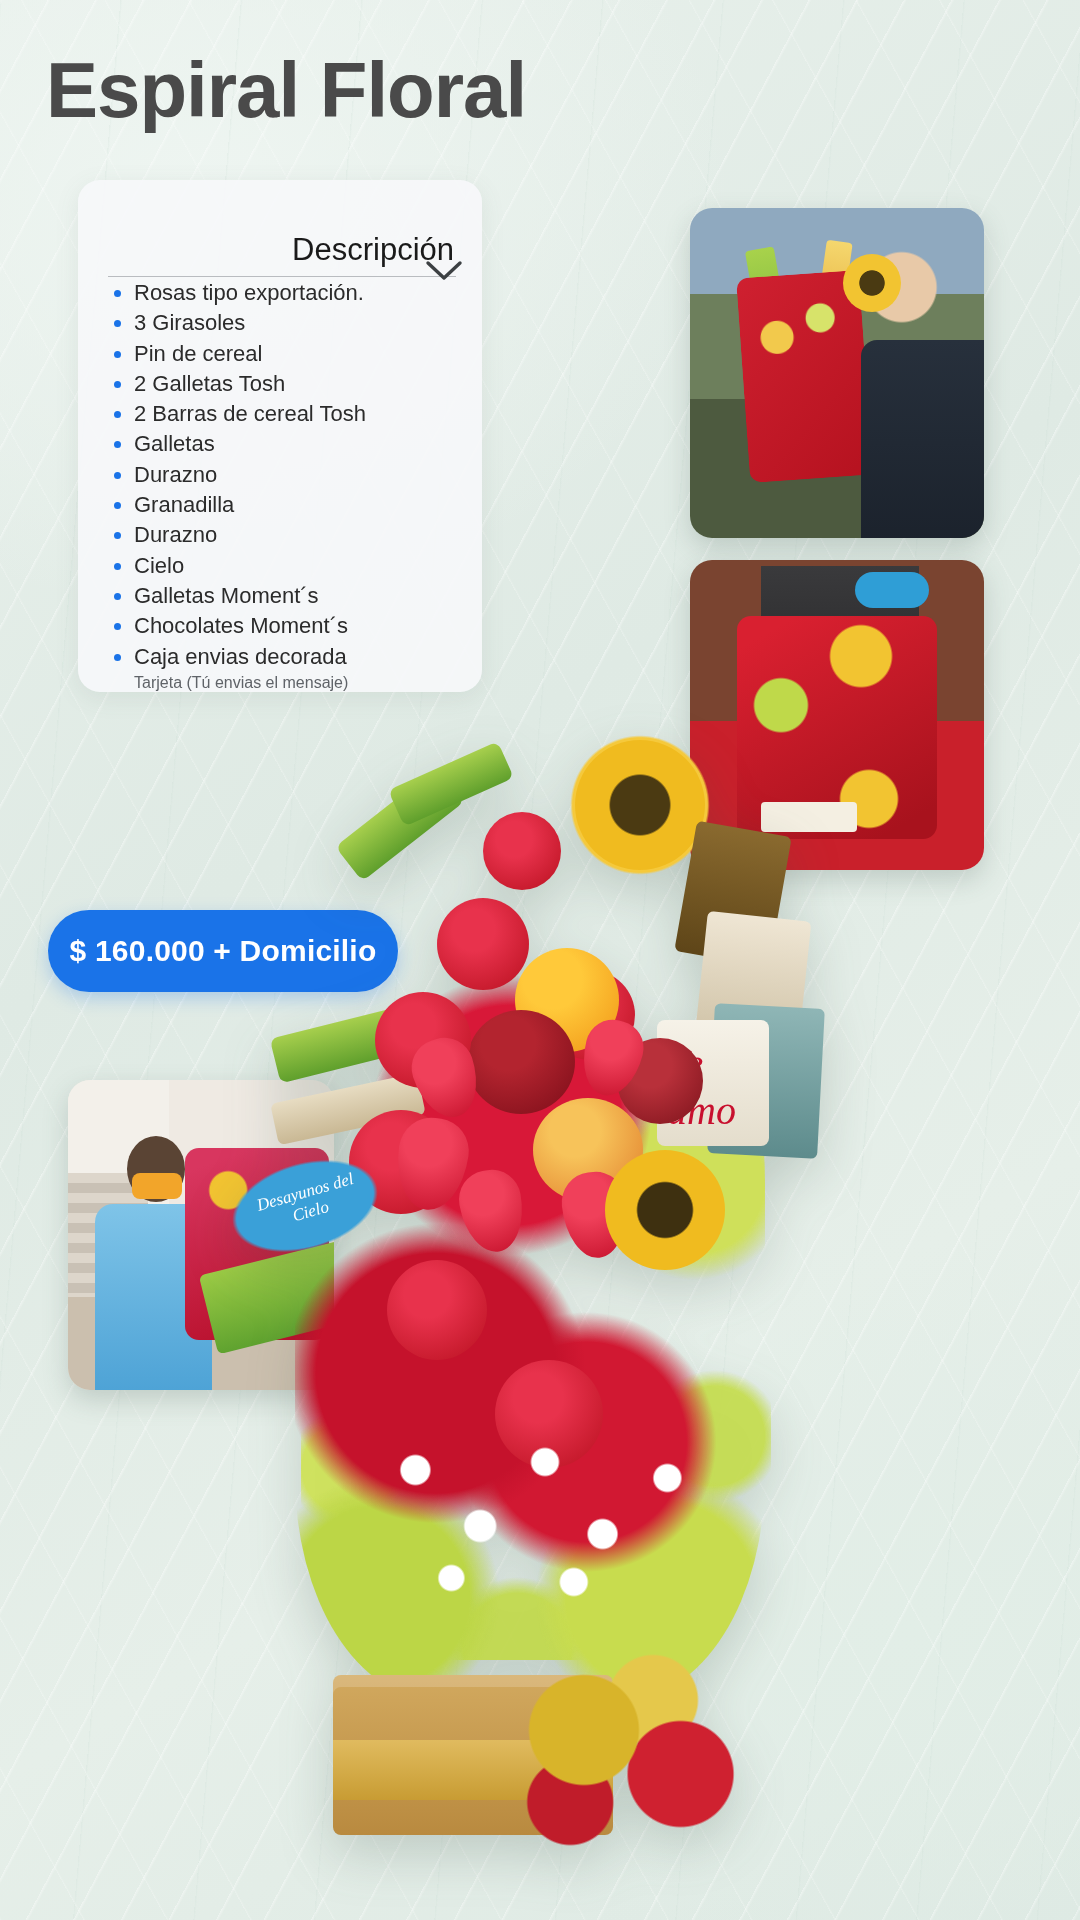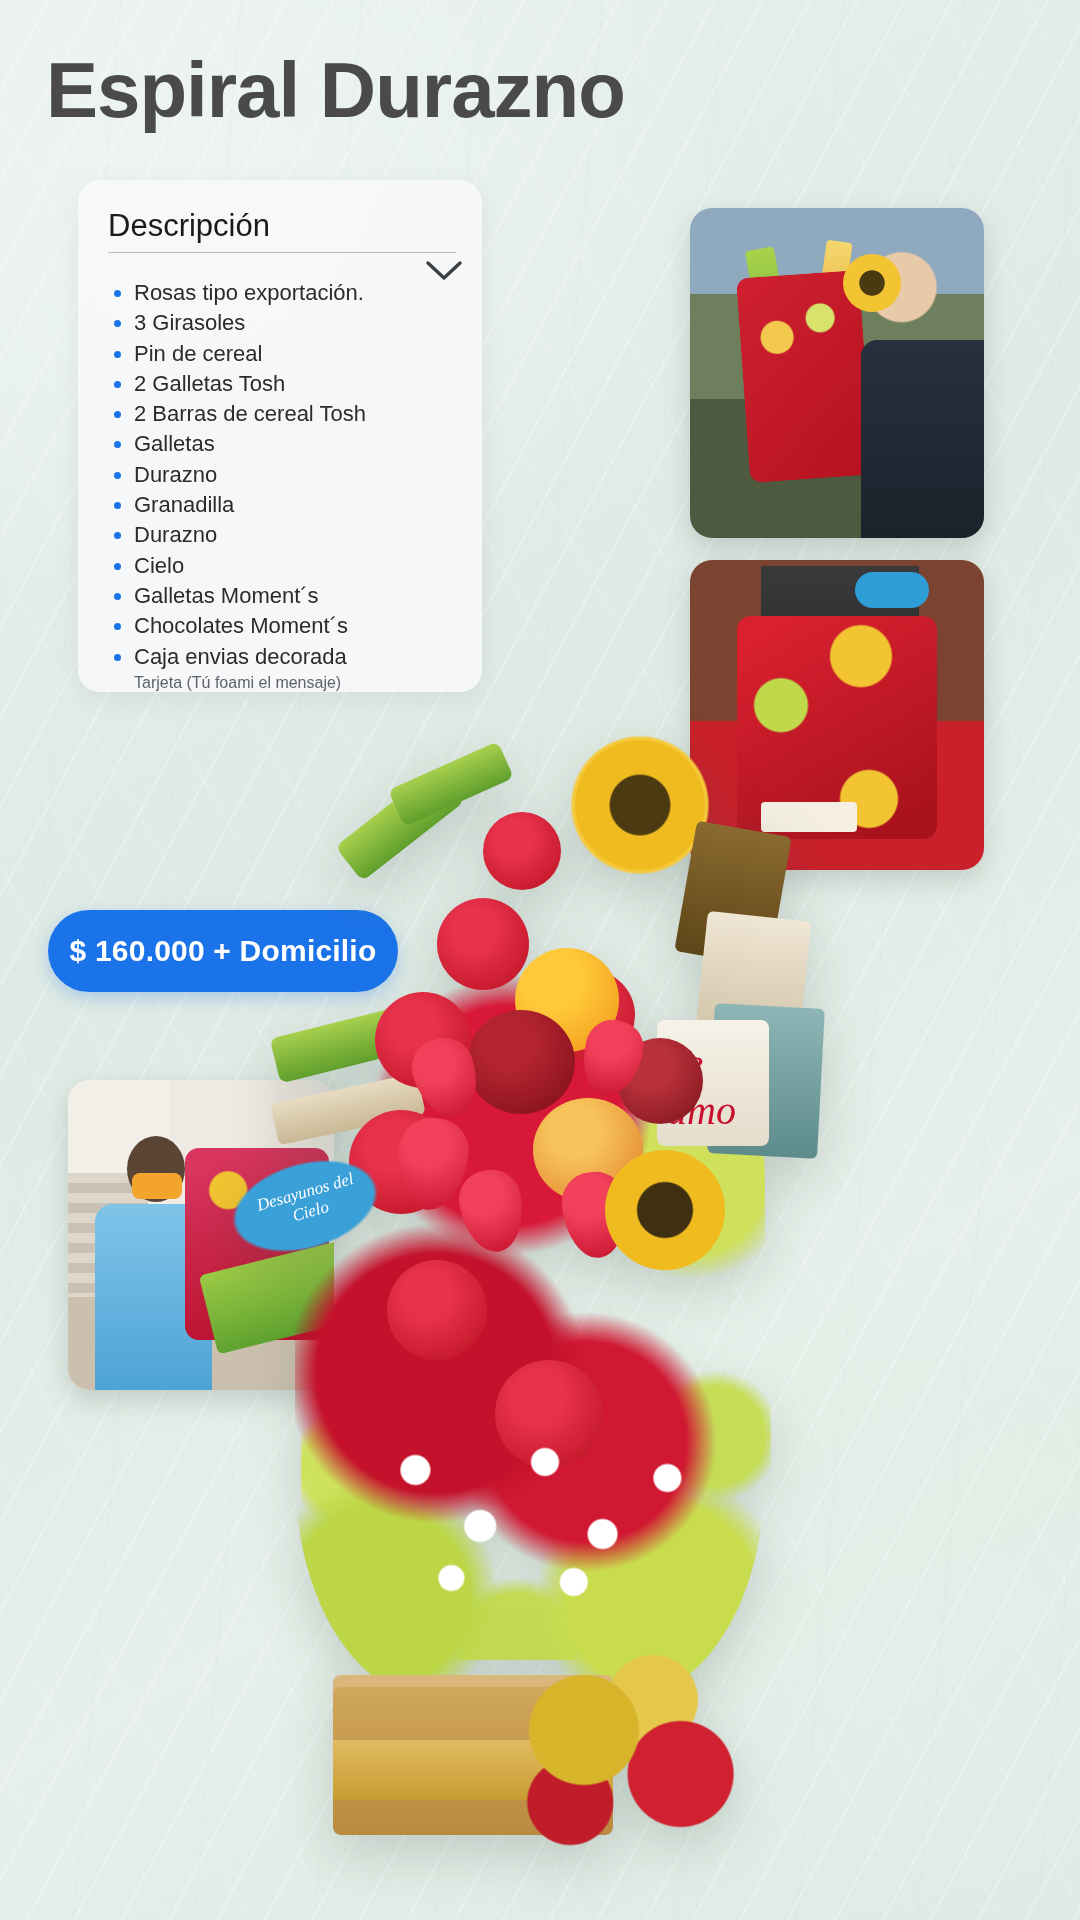--- a/index.html
+++ b/index.html
@@ -44,22 +44,23 @@
     top: 180px;
     width: 404px;
     height: 512px;
     background: rgba(246,247,250,0.93);
     border-radius: 22px;
     box-shadow: 0 6px 24px rgba(90,110,100,0.10);
   }
   .desc-head {
     position: absolute;
     left: 30px;
-    top: 28px;
+    top: 52px;
     width: 346px;
+    text-align: right;
   }
   .desc-head-title {
     font-size: 31px;
     color: #1a1a1a;
     padding-bottom: 8px;
     font-weight: normal;
   }
   .desc-rule {
     height: 1px;
     background: #b9bcc0;
@@ -328,21 +329,21 @@
     left: 28px; top: 462px; width: 130px; text-align:center; color:#ffffff;
     font-family:"Liberation Serif", serif; font-style: italic; font-size: 17px; line-height: 20px;
     transform: rotate(-16deg);
   }
 </style>
 </head>
 <body>
 
 <div class="marble"></div>
 
-<div class="title">Espiral Durazno</div>
+<div class="title">Espiral Floral</div>
 
 <div class="desc-card">
   <div class="desc-head">
     <div class="desc-head-title">Descripción</div>
     <div class="desc-rule"></div>
   </div>
 
   <div class="chev">
     <svg width="40" height="26" viewBox="0 0 40 26">
       <path d="M4 5 L20 20 L36 5" fill="none" stroke="#3c4043" stroke-width="3.4" stroke-linecap="round" stroke-linejoin="round"></path>
@@ -358,21 +359,21 @@
     <li>Galletas</li>
     <li>Durazno</li>
     <li>Granadilla</li>
     <li>Durazno</li>
     <li>Cielo</li>
     <li>Galletas Moment´s</li>
     <li>Chocolates Moment´s</li>
     <li>Caja envias decorada</li>
   </ul>
 
-  <div class="desc-note">Tarjeta (Tú foami el mensaje)</div>
+  <div class="desc-note">Tarjeta (Tú envias el mensaje)</div>
 </div>
 
 <div class="price-pill">
   <span>$ 160.000 + Domicilio</span>
 </div>
 
 <div class="photo" id="photo-man">
   <div class="ph-inner">
     <div class="bk2"></div>
     <div class="bk3"></div>

